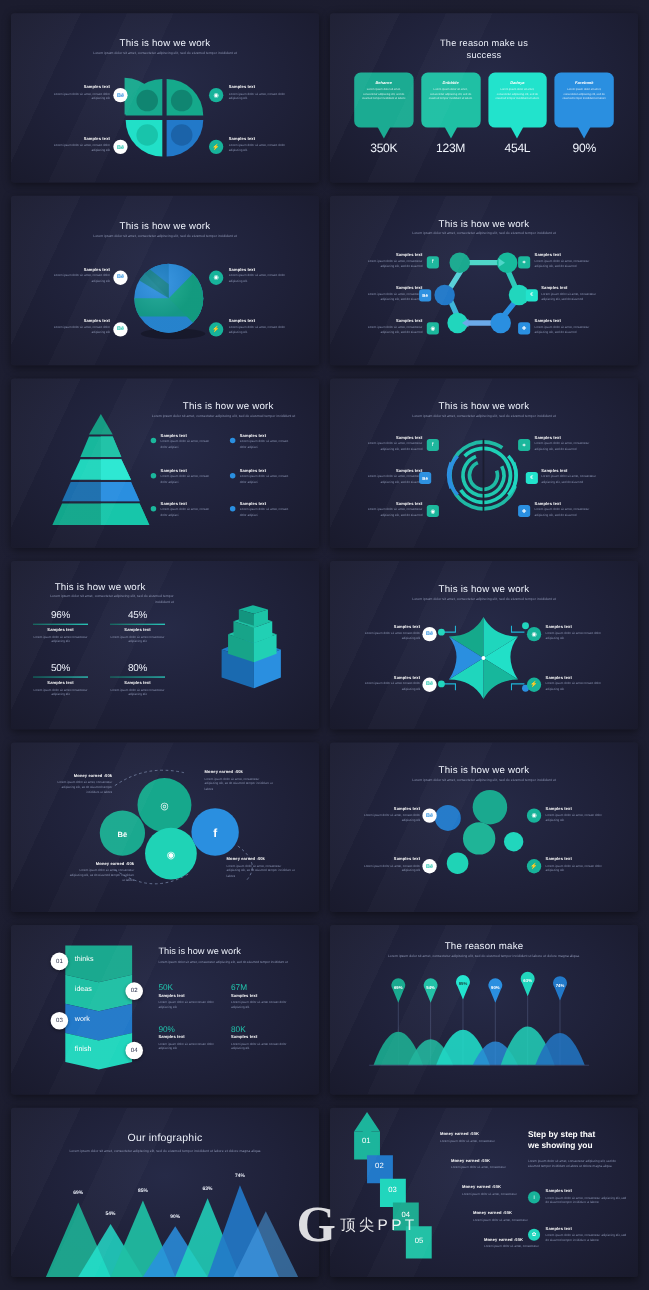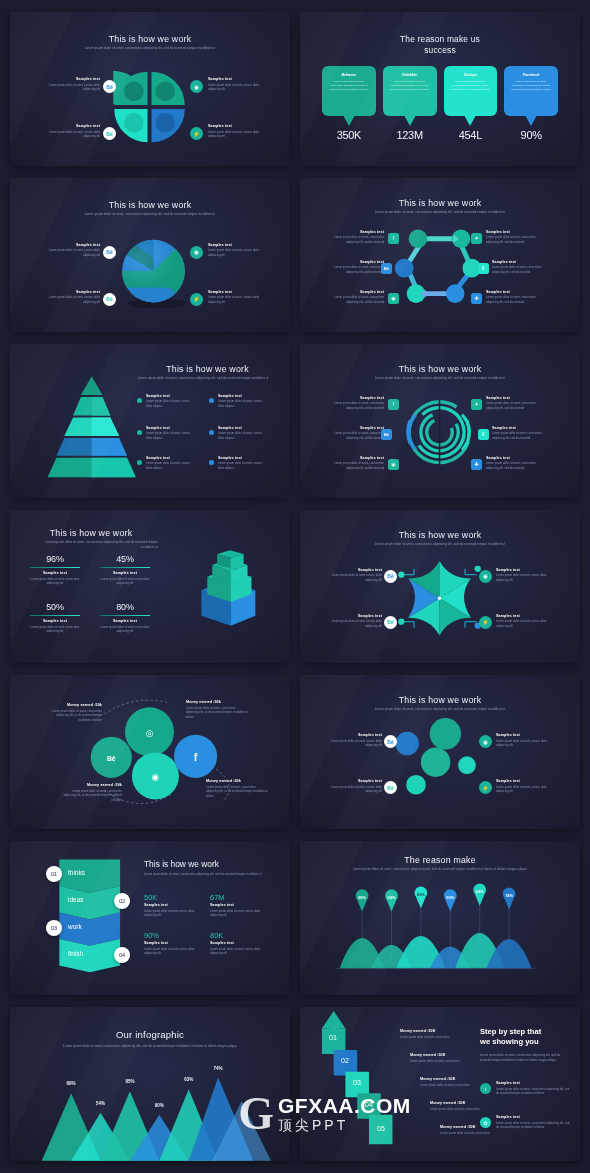--- a/index.html
+++ b/index.html
@@ -744,16 +744,15 @@
       <div class="lbl-h">Samples text</div>
       <div class="lbl-b">Lorem ipsum dolor sit amet, consectetur adipiscing elit, sed do eiusmod tempor incididunt ut labore</div>
     </div>
   </div>
 
 </div>
 
 <div class="wm">
   <div class="wm-g">G</div>
   <div class="wm-t">
-    <div class="wm-1">GFXAA.COM</div>
     <div class="wm-2">顶尖PPT</div>
   </div>
 </div>
 
 </body></html>

